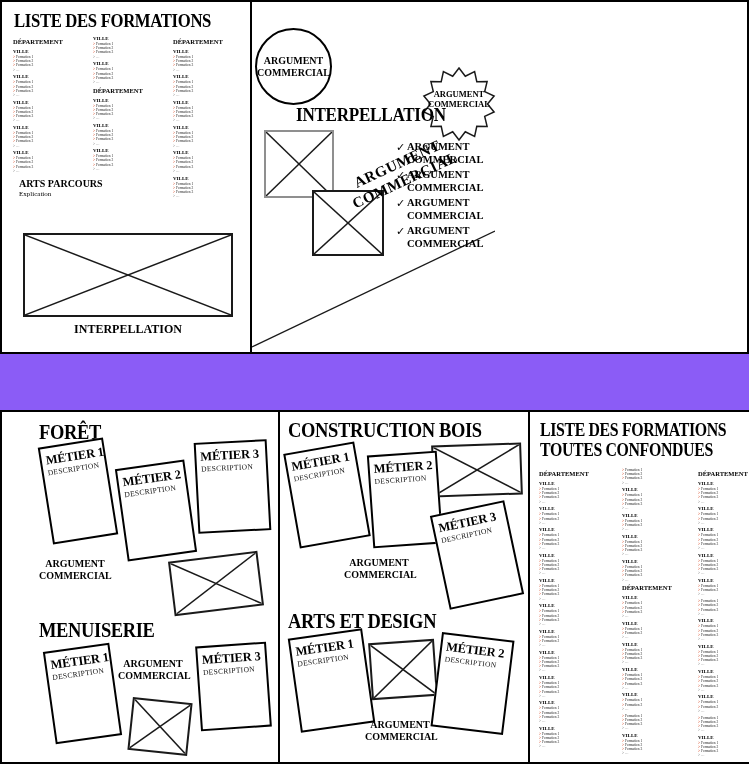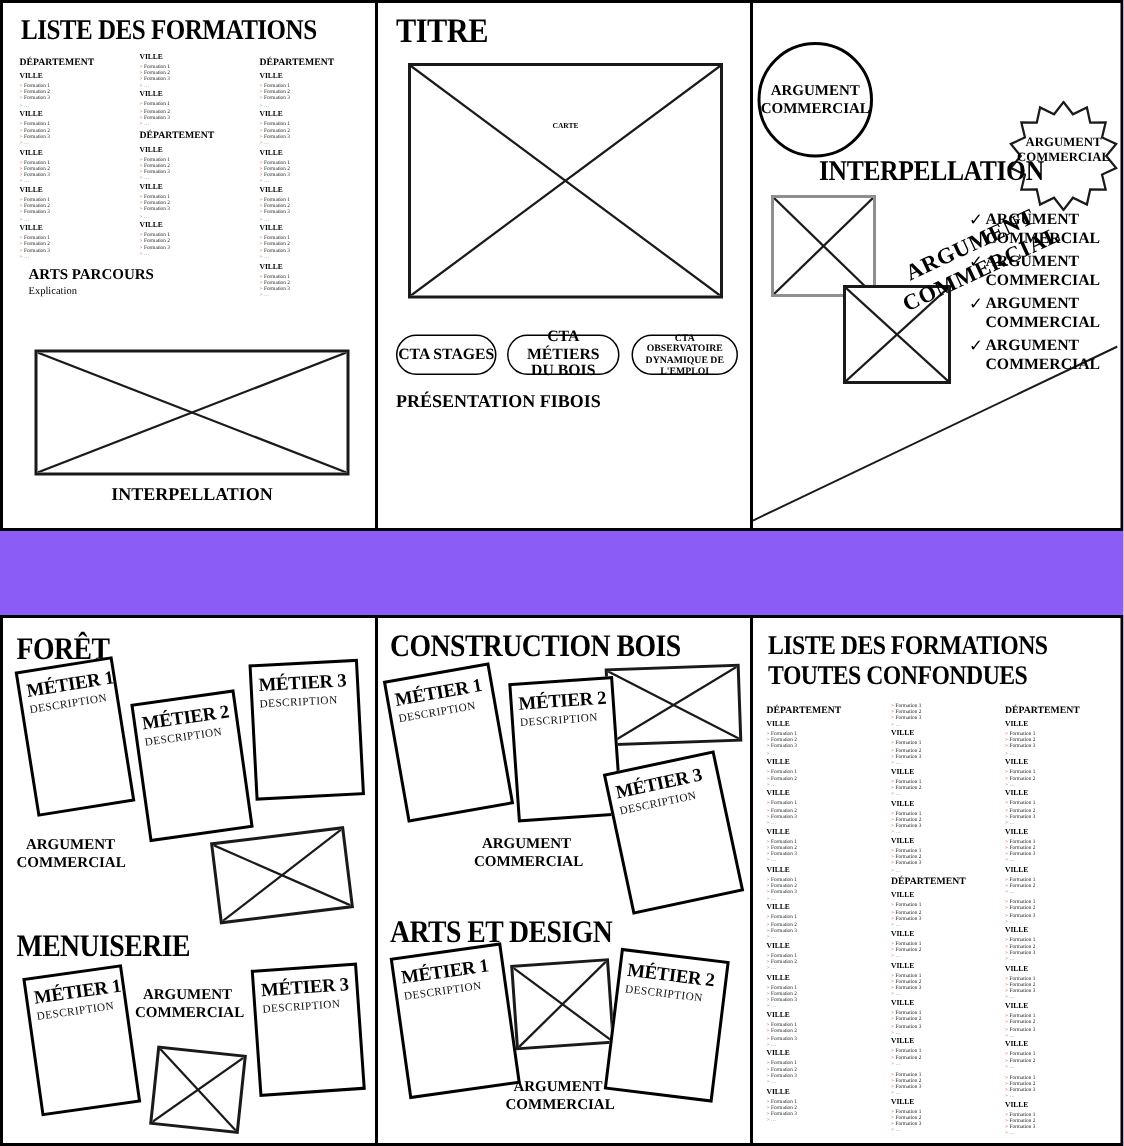--- a/index.html
+++ b/index.html
@@ -1,20 +1,20 @@
 <!DOCTYPE html>
 <html><head>
 <meta charset="utf-8">
 <style>
   html,body{margin:0;padding:0;background:#fff;}
   .page{position:relative;width:749px;height:764px;background:#8b5cf6;overflow:hidden;
         font-family:Liberation Serif, serif;color:#000;}
   .row{position:absolute;left:0;width:749px;height:354px;border:2px solid #000;
        box-sizing:border-box;display:flex;background:#fff;}
-  .row1{top:0;} .row2{top:410px;}
+  .row1{top:0;} .row2{top:410px;padding-left:28px;}
   .panel{position:relative;height:100%;box-sizing:border-box;background:#fff;}
   .panel+.panel{border-left:2px solid #000;}
   .pA{flex:0 0 248px;} .pB{flex:0 0 250px;} .pC{flex:0 0 245px;}
 
   .abs{position:absolute;}
   .h1{font-weight:bold;letter-spacing:-0.4px;white-space:nowrap;
       transform:scaleX(.88);transform-origin:0 0;}
   .h1a{font-size:19px;} .h1b{font-size:23px;} .h1c{font-size:21px;}
   .h1f{font-size:18px;line-height:20px;}
 
@@ -211,34 +211,20 @@
       <div class="abs small-sub" style="left:17px;top:188px;">Explication</div>
       <div class="xbox" style="left:21px;top:231px;width:210px;height:84px;">
         <svg viewBox="0 0 100 100" preserveAspectRatio="none">
           <line x1="0" y1="0" x2="100" y2="100"></line>
             <line x1="100" y1="0" x2="0" y2="100"></line>
         </svg>
       </div>
       <div class="abs caption" style="left:21px;top:320px;width:210px;font-size:12px;">INTERPELLATION</div>
     </div>
 
-    <div class="panel pB">
-      <div class="abs h1 h1b" style="left:12px;top:6px;">TITRE</div>
-      <div class="xbox" style="left:20px;top:40px;width:210px;height:157px;">
-        <svg viewBox="0 0 100 100" preserveAspectRatio="none">
-          <line x1="0" y1="0" x2="100" y2="100"></line>
-            <line x1="100" y1="0" x2="0" y2="100"></line>
-        </svg>
-        <div class="carte-label">CARTE</div>
-      </div>
-      <div class="pill pill-lg" style="left:12px;top:221px;width:67px;">CTA STAGES</div>
-      <div class="pill pill-lg" style="left:86px;top:221px;width:75px;padding:0 6px;">CTA MÉTIERS DU BOIS</div>
-      <div class="pill pill-sm" style="left:169px;top:221px;width:71px;padding:0 3px;">CTA OBSERVATOIRE DYNAMIQUE DE L'EMPLOI</div>
-      <div class="abs" style="left:12px;top:258px;font-size:12px;font-weight:bold;">PRÉSENTATION FIBOIS</div>
-    </div>
 
     <div class="panel pC">
       <svg class="abs" style="left:0;top:0;" width="243" height="350" viewBox="0 0 243 350">
         <line x1="0" y1="345" x2="243" y2="229" stroke="#1a1a1a" stroke-width="1.3"></line>
       </svg>
       <div class="circle-badge" style="left:3px;top:26px;width:73px;height:73px;">ARGUMENT COMMERCIAL</div>
       <svg class="abs" style="left:170px;top:65px;" width="74" height="74" viewBox="0 0 74 74">
         <polygon fill="#ffffff" stroke="#1a1a1a" stroke-width="1.5" points="37.0,1.0 43.3,9.2 52.6,4.6 54.8,14.7 65.1,14.6 62.7,24.6 72.1,29.0 65.5,37.0 72.1,45.0 62.7,49.4 65.1,59.4 54.8,59.3 52.6,69.4 43.3,64.8 37.0,73.0 30.7,64.8 21.4,69.4 19.2,59.3 8.9,59.4 11.3,49.4 1.9,45.0 8.5,37.0 1.9,29.0 11.3,24.6 8.9,14.6 19.2,14.7 21.4,4.6 30.7,9.2"></polygon>
       </svg>
       <div class="burst-text" style="left:176px;top:88px;width:62px;">ARGUMENT COMMERCIAL</div>

